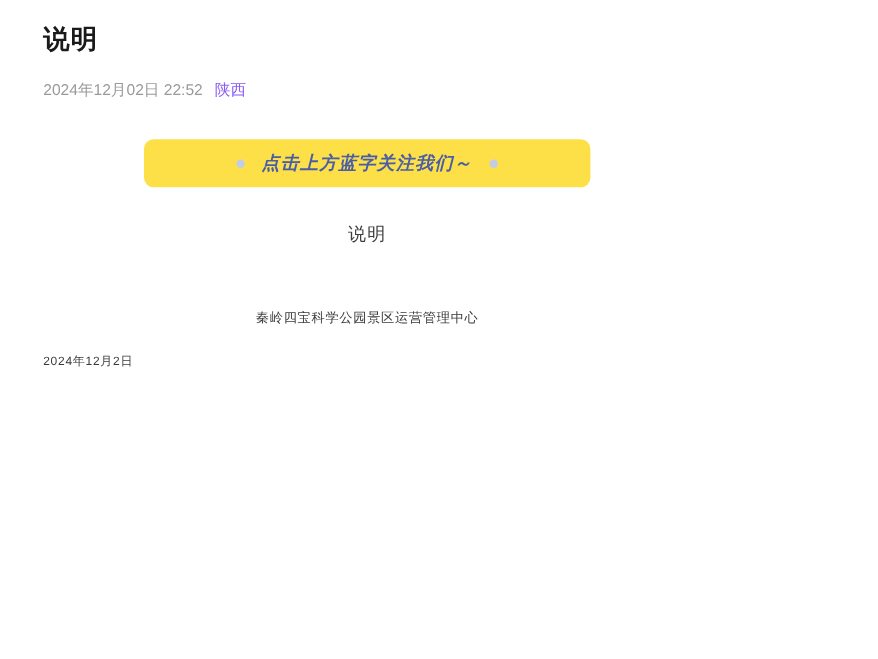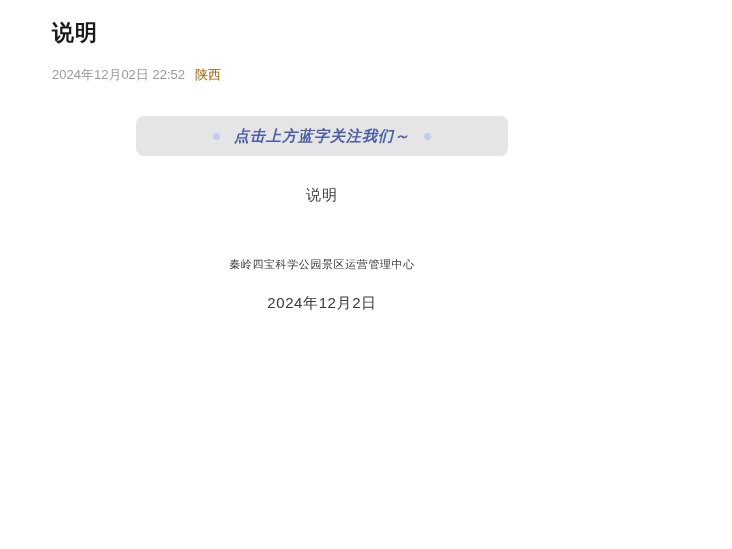--- a/index.html
+++ b/index.html
@@ -13,21 +13,20 @@
     font-family: "Liberation Sans", "DejaVu Sans", sans-serif;
     color: #222222;
     overflow: hidden;
   }
   .page {
     position: relative;
     width: 612px;
     height: 549px;
     box-sizing: border-box;
     padding: 0 36px;
-    margin-left: 16px;
   }
   .article-title {
     font-size: 22px;
     font-weight: bold;
     color: #1a1a1a;
     letter-spacing: 1px;
     padding-top: 18px;
     line-height: 30px;
   }
   .meta-row {
@@ -38,29 +37,29 @@
     font-size: 13px;
     line-height: 18px;
   }
   .meta-account {
     color: #576b95;
   }
   .meta-date {
     color: #9a9a9a;
   }
   .meta-location {
-    color: #a16207;
+    color: #8b5cf6;
   }
   .follow-banner-wrap {
     margin-top: 32px;
     display: flex;
     justify-content: center;
   }
   .follow-banner {
-    background: #e5e5e5;
+    background: #fde047;
     border-radius: 8px;
     width: 372px;
     height: 40px;
     display: flex;
     align-items: center;
     justify-content: center;
     gap: 14px;
   }
   .dot {
     width: 7px;
@@ -96,22 +95,22 @@
   }
   .signature {
     margin-top: 52px;
     text-align: center;
     font-size: 11px;
     color: #3a3a3a;
     letter-spacing: 0.6px;
   }
   .sign-date {
     margin-top: 22px;
-    text-align: center;
-    font-size: 15px;
+    text-align: left;
+    font-size: 10px;
     color: #3a3a3a;
     letter-spacing: 0.6px;
   }
 </style>
 </head>
 <body>
 
 <div class="page">
 
   <div class="article-title">说明</div>

